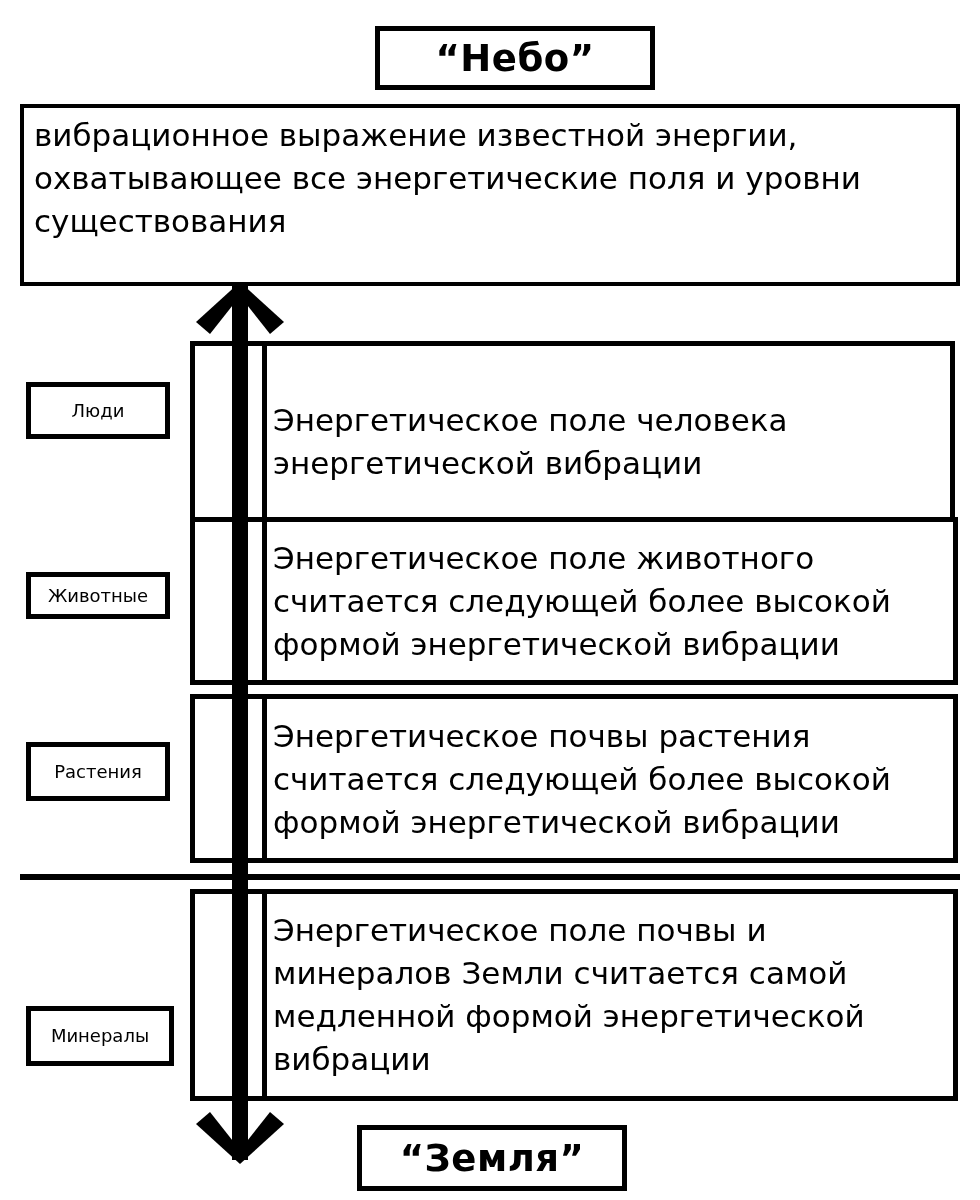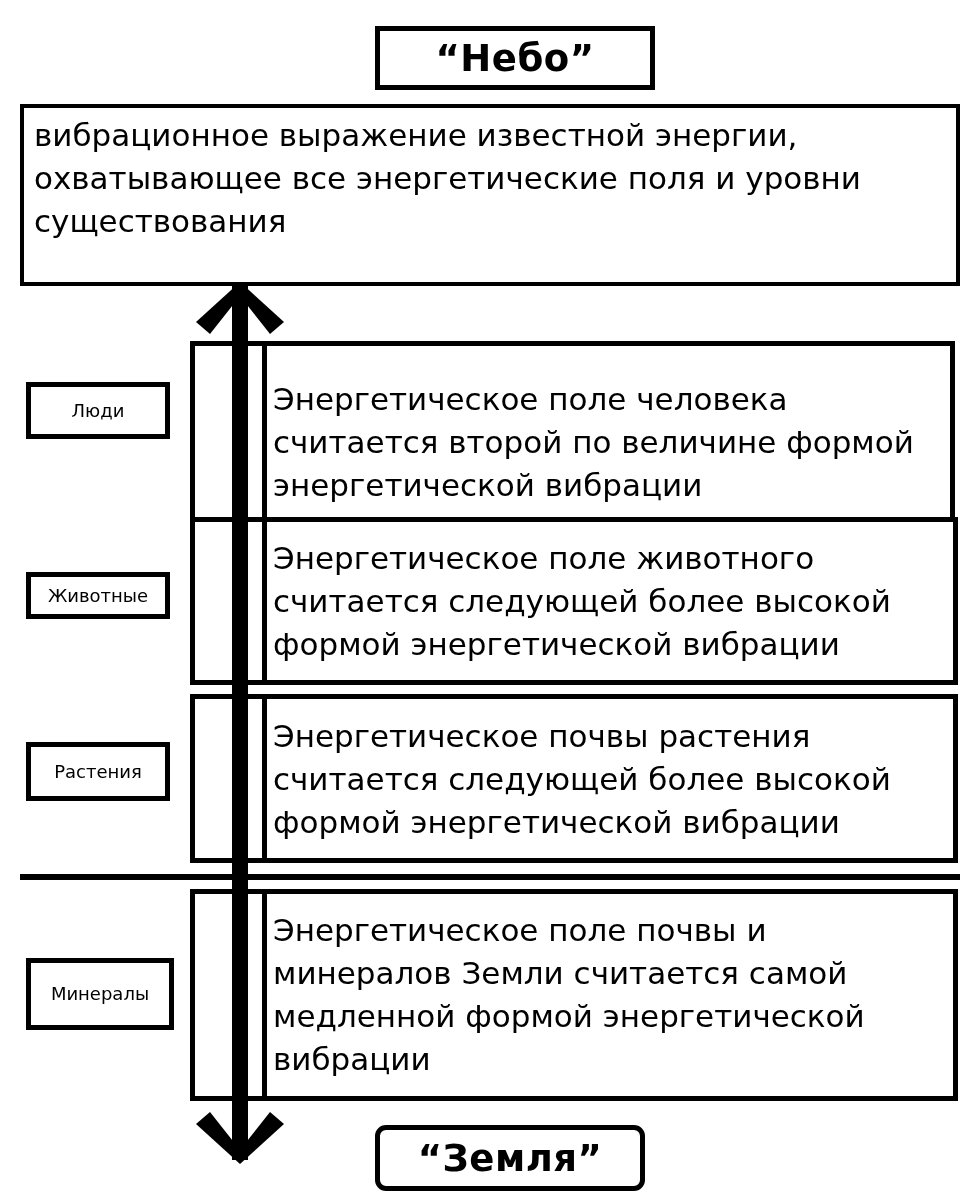--- a/index.html
+++ b/index.html
@@ -139,21 +139,20 @@
     <div class="intro-line">существования</div>
   </div>
 
   <div class="bx lbl-box" style="left:26px; top:382px; width:144px; height:57px;">
     <span class="lbl-text">Люди</span>
   </div>
   <div class="bx row-box" style="left:190px; top:341px; width:765px; height:201px;">
     <div class="row-inner-rule" style="left:67px;"></div>
     <div class="row-text">
       <div class="row-line">Энергетическое поле человека</div>
-      <div class="row-line">считается второй по величине формой</div>
       <div class="row-line">энергетической вибрации</div>
     </div>
   </div>
 
   <div class="bx lbl-box" style="left:26px; top:564px; width:144px; height:47px;margin-top:8px;">
     <span class="lbl-text">Животные</span>
   </div>
   <div class="bx row-box" style="left:190px; top:517px; width:768px; height:168px;">
     <div class="row-inner-rule" style="left:67px;"></div>
     <div class="row-text">
@@ -170,21 +169,21 @@
     <div class="row-inner-rule" style="left:67px;"></div>
     <div class="row-text">
       <div class="row-line">Энергетическое почвы растения</div>
       <div class="row-line">считается следующей более высокой</div>
       <div class="row-line">формой энергетической вибрации</div>
     </div>
   </div>
 
   <div id="ground-rule"></div>
 
-  <div class="bx lbl-box" style="left:26px; top:958px; width:148px; height:72px;">
+  <div class="bx lbl-box" style="left:26px; top:1006px; width:148px; height:60px;">
     <span class="lbl-text">Минералы</span>
   </div>
   <div class="bx row-box" style="left:190px; top:889px; width:768px; height:212px;">
     <div class="row-inner-rule" style="left:67px;"></div>
     <div class="row-text">
       <div class="row-line">Энергетическое поле почвы и</div>
       <div class="row-line">минералов Земли считается самой</div>
       <div class="row-line">медленной формой энергетической</div>
       <div class="row-line">вибрации</div>
     </div>
@@ -198,17 +197,17 @@
       </svg>
     </div>
     <div class="arrow-head" id="arrow-head-down">
       <svg width="104" height="56" viewBox="0 0 104 56">
         <path d="M52 56 L52 42 L22 4 L8 16 Z" fill="#000"></path>
         <path d="M52 56 L52 42 L82 4 L96 16 Z" fill="#000"></path>
       </svg>
     </div>
   </div>
 
-  <div class="bx cap-box" id="earth-box" style="left:375px; top:1125px; width:270px; height:66px;border-radius:11px;">
+  <div class="bx cap-box" id="earth-box" style="left:357px; top:1125px; width:270px; height:66px;">
     <span class="cap-text">“Земля”</span>
   </div>
 
 </div>
 
 </body></html>

